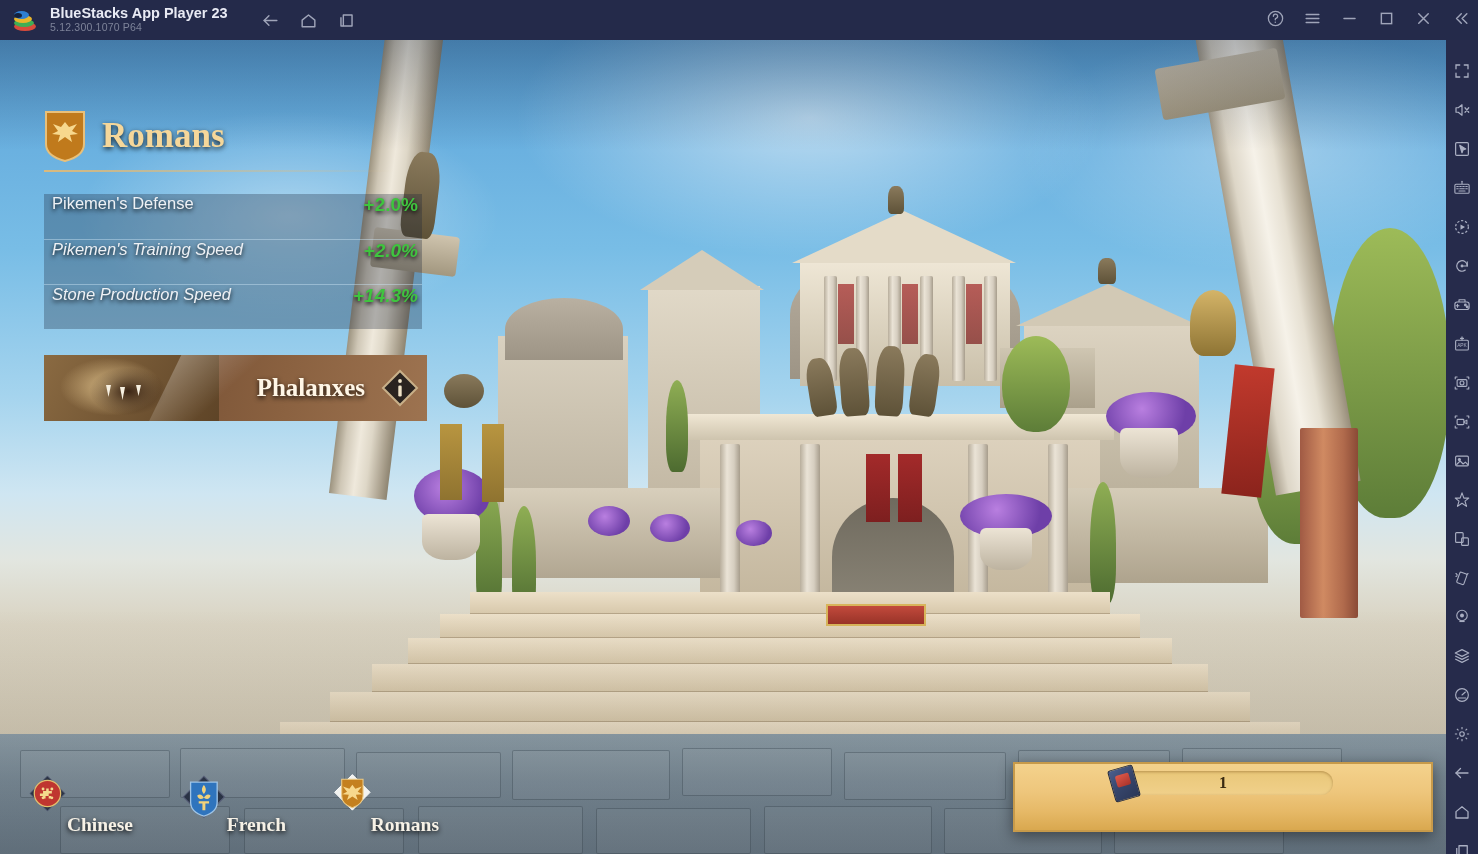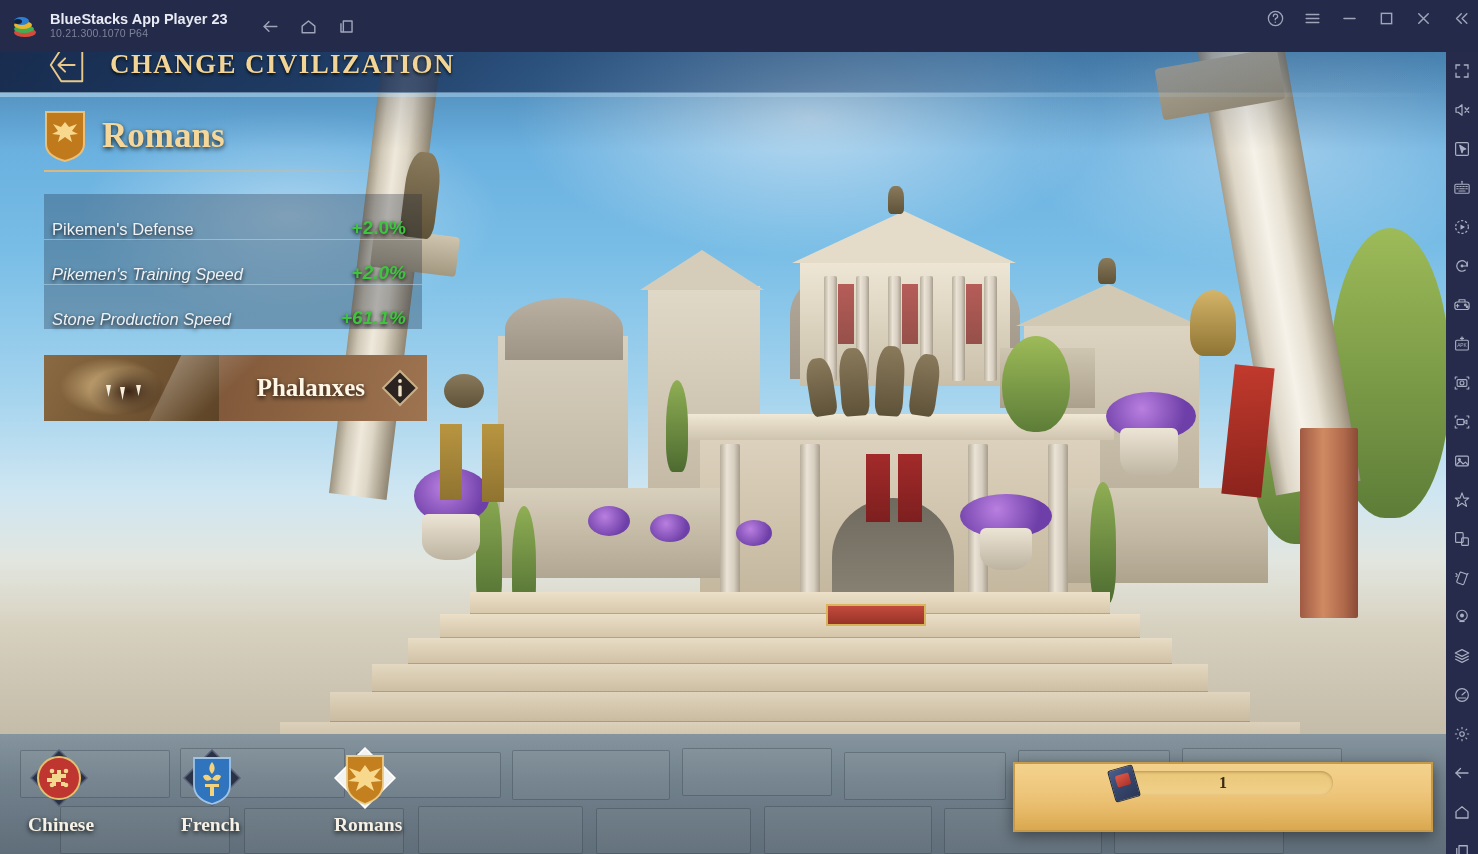--- a/index.html
+++ b/index.html
@@ -2,21 +2,21 @@
 <html><head>
 <meta charset="utf-8">
 <style>
   * { margin:0; padding:0; box-sizing:border-box; }
   html,body { width:1478px; height:854px; overflow:hidden; background:#1e2340;
               font-family:"Liberation Sans", sans-serif; }
 
   #app { position:relative; width:1478px; height:854px; overflow:hidden; }
 
   
-  .titlebar { position:absolute; left:0; top:0; width:1478px; height:52px;
+  .titlebar { position:absolute; left:0; top:0; width:1478px; height:40px;
               background:#242a4a; display:flex; align-items:center; z-index:60; }
   .bs-logo { width:22px; height:22px; margin-left:14px; position:relative; }
   .bs-logo i { position:absolute; left:0; border-radius:50%; display:block; }
   .bs-l1 { width:22px; height:9px; bottom:0;  background:#d84b3c; border-radius:50%; }
   .bs-l2 { width:20px; height:8px; bottom:4px; left:1px; background:#3fae55; border-radius:50%; }
   .bs-l3 { width:18px; height:8px; bottom:8px; left:2px; background:#e8b62c; border-radius:50%; }
   .bs-l4 { width:15px; height:8px; bottom:12px; left:3px; background:#2f7fd1; border-radius:50%; }
   .bs-l5 { width:8px;  height:5px; bottom:13px; left:7px; background:#14213d; border-radius:50%; }
 
   .tb-texts { margin-left:14px; display:flex; flex-direction:column; justify-content:center; }
@@ -105,22 +105,22 @@
   .civ-crest { width:42px; height:52px; position:relative; }
   .civ-name { margin-left:16px; color:#f5d79a; font-size:35px; font-weight:bold;
               font-family:"Liberation Serif", serif; text-shadow:0 2px 5px rgba(0,0,0,.8); }
   .divider { margin:8px 0 0 44px; width:350px; height:2px;
              background:linear-gradient(90deg, rgba(224,186,120,.95), rgba(224,186,120,.45) 55%, rgba(224,186,120,0)); }
 
   .civ-desc { margin:14px 0 0 44px; width:370px; color:#f0f2f5; font-size:17.5px;
               line-height:25.5px; text-shadow:0 2px 4px rgba(0,0,0,.85); }
 
   .stats { margin:22px 0 0 44px; width:378px; }
-  .statrow { position:relative; display:flex; align-items:flex-end; justify-content:space-between;
-             height:45px; background:rgba(25,35,55,.30); padding:0 16px 0 8px; }
+  .statrow { position:relative; display:flex; align-items:flex-start; justify-content:space-between;
+             height:45px; background:rgba(25,35,55,.30); padding:0 4px 0 8px; }
   .statrow + .statrow { border-top:1px solid rgba(205,228,245,.45);font-style:italic; }
   .stat-label { color:#eef1f5; font-size:16.5px; text-shadow:0 2px 4px rgba(0,0,0,.9); }
   .stat-val { color:#3fc43f; font-size:19px; font-weight:bold;
               text-shadow:0 2px 4px rgba(0,0,0,.9); }
 
   .unit-banner { position:relative; margin:26px 0 0 44px; width:383px; height:66px;
                  overflow:hidden; cursor:pointer;
                  background:linear-gradient(100deg,#6d4a32 0%,#7b5437 35%,#8a6140 62%,#9d7350 100%); }
   .unit-portrait { position:absolute; left:0; top:0; width:175px; height:66px;
                    background:
@@ -131,21 +131,21 @@
   .unit-slash{ position:absolute; left:120px; top:-12px; width:110px; height:95px;
                background:linear-gradient(120deg, rgba(255,255,255,.30), rgba(255,255,255,0) 55%);
                transform:skewX(-26deg); }
   .unit-name { position:absolute; right:62px; top:19px; color:#fff6e6; font-size:25px;
                font-weight:bold; font-family:"Liberation Serif", serif;
                text-shadow:0 2px 5px rgba(0,0,0,.85); }
   .unit-info { position:absolute; right:8px; top:14px; width:38px; height:38px; cursor:pointer; }
 
   
   .civbar { position:absolute; left:28px; bottom:18px; z-index:30; display:flex; gap:48px; }
-  .civ-item { width:105px; display:flex; flex-direction:column; align-items:flex-start; cursor:pointer; }
+  .civ-item { width:105px; display:flex; flex-direction:row; align-items:flex-end; cursor:pointer; }
   .civ-badge { width:62px; height:62px; position:relative; }
   .civ-label { margin-top:5px; color:#f6f1e6; font-size:19.5px; font-weight:bold;
                font-family:"Liberation Serif", serif; text-shadow:0 2px 5px rgba(0,0,0,.9); }
 
   
   .confirm { position:absolute; right:45px; bottom:22px; width:420px; height:70px; z-index:30;
              cursor:pointer; border:2px solid #c79a4a;
              background:linear-gradient(180deg,#f4d28c 0%, #eec67c 42%, #e6b967 72%, #d9a84f 100%);
              box-shadow:0 4px 14px rgba(0,0,0,.45); }
   .confirm-cost { position:absolute; left:50%; top:7px; transform:translateX(-50%);
@@ -181,21 +181,21 @@
   <div class="titlebar">
     <div class="bs-logo">
       <i class="bs-l1"></i>
         <i class="bs-l2"></i>
         <i class="bs-l3"></i>
         <i class="bs-l4"></i>
         <i class="bs-l5"></i>
     </div>
     <div class="tb-texts">
       <div class="tb-title">BlueStacks App Player 23</div>
-      <div class="tb-ver">10.21.300.1070  P64</div>
+      <div class="tb-ver">5.12.300.1070  P64</div>
     </div>
 
     <div class="tb-nav">
       <span class="ic">
         <svg viewBox="0 0 24 24" fill="none" stroke="#cfd4e4" stroke-width="1.8" stroke-linecap="round" stroke-linejoin="round">
             <path d="M20 12H4"></path>
             <path d="M10 6l-6 6 6 6"></path>
           </svg>
         </span>
       <span class="ic">
@@ -350,30 +350,20 @@
       <div class="slab" style="left:418px;top:72px;width:165px;height:48px;"></div>
       <div class="slab" style="left:596px;top:74px;width:155px;height:46px;"></div>
       <div class="slab" style="left:764px;top:72px;width:168px;height:48px;"></div>
       <div class="slab" style="left:944px;top:74px;width:158px;height:46px;"></div>
       <div class="slab" style="left:1114px;top:72px;width:170px;height:48px;"></div>
     </div>
 
     <div class="scene-shade"></div>
   </div>
 
-  <div class="header">
-    <div class="back-hex">
-      <svg viewBox="0 0 44 44" fill="none" stroke="#e8c98a" stroke-width="2" stroke-linecap="round" stroke-linejoin="round">
-        <path d="M16 5 H38 V39 H16 L5 22 Z"></path>
-        <path d="M30 22 H14"></path>
-          <path d="M20 15 l-7 7 7 7"></path>
-      </svg>
-    </div>
-    <div class="page-title">CHANGE CIVILIZATION</div>
-  </div>
 
   <div class="leftpanel">
 
     <div class="civ-head">
       <div class="civ-crest">
         <svg viewBox="0 0 42 52">
           <path d="M2 2 H40 V34 Q40 46 21 51 Q2 46 2 34 Z" fill="#c07a1c" stroke="#e8c07a" stroke-width="2"></path>
           <path d="M21 12 l4 5 8-3 -5 7 6 3 -8 1 2 7 -7-5 -7 5 2-7 -8-1 6-3 -5-7 8 3 Z" fill="#f7d88d"></path>
         </svg>
       </div>
@@ -386,21 +376,21 @@
       <div class="statrow">
         <span class="stat-label">Pikemen's Defense</span>
         <span class="stat-val">+2.0%</span>
       </div>
       <div class="statrow">
         <span class="stat-label">Pikemen's Training Speed</span>
         <span class="stat-val">+2.0%</span>
       </div>
       <div class="statrow">
         <span class="stat-label">Stone Production Speed</span>
-        <span class="stat-val">+61.1%</span>
+        <span class="stat-val">+14.3%</span>
       </div>
     </div>
 
     <div class="unit-banner">
       <div class="unit-portrait">
         <span class="unit-fang" style="left:62px;top:30px;width:5px;height:12px;clip-path:polygon(0 0,100% 0,50% 100%);"></span>
         <span class="unit-fang" style="left:76px;top:32px;width:5px;height:13px;clip-path:polygon(0 0,100% 0,50% 100%);"></span>
         <span class="unit-fang" style="left:92px;top:30px;width:5px;height:11px;clip-path:polygon(0 0,100% 0,50% 100%);"></span>
       </div>
       <div class="unit-slash"></div>

